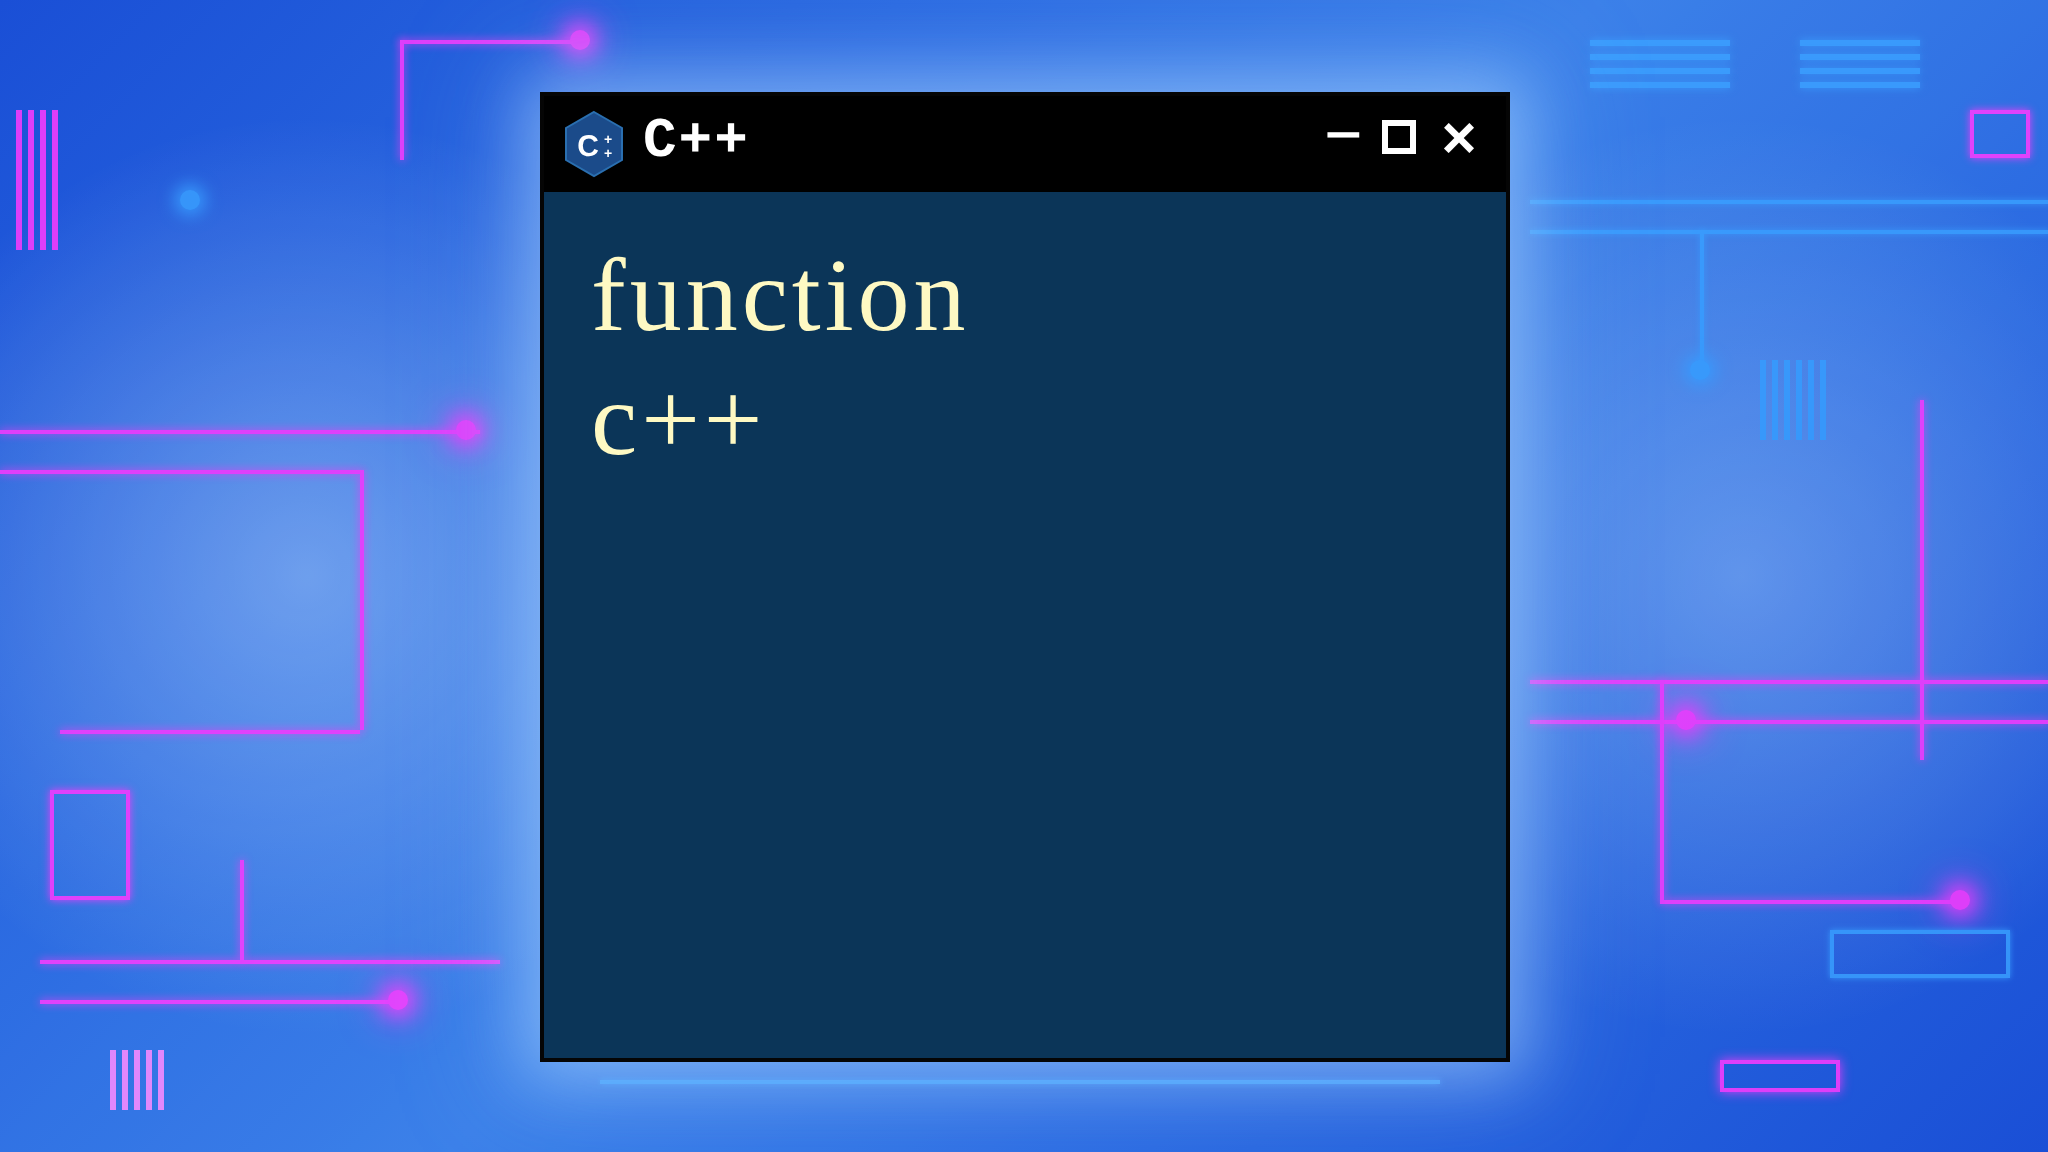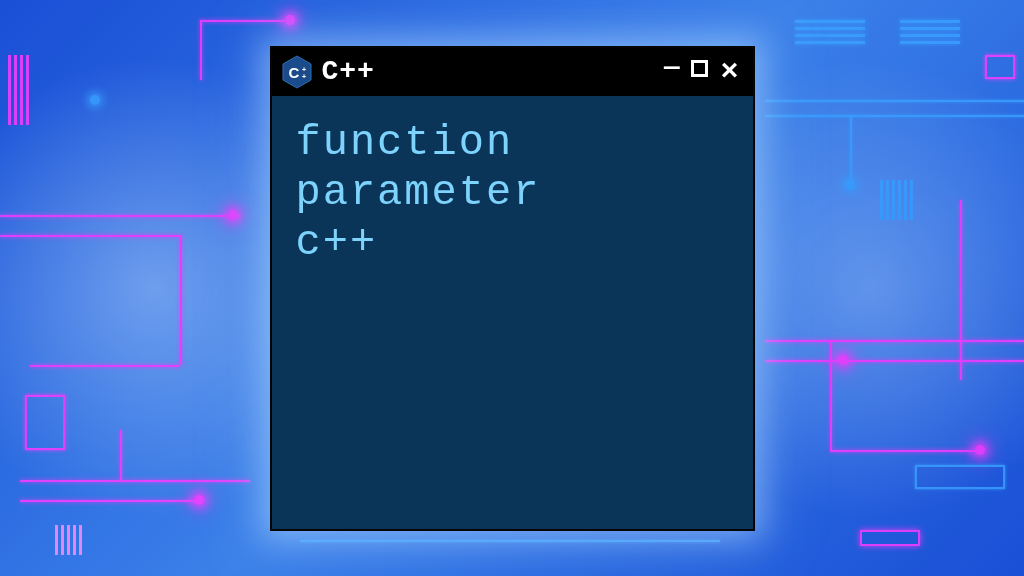--- a/index.html
+++ b/index.html
@@ -132,23 +132,23 @@
       cursor: pointer;
       font-weight: bold;
     }
     .ctrl.min { position:relative; top:-5px; }
     .ctrl.max { font-size:20px; position:relative; top:-3px; border:3px solid #fff; width:17px; height:17px; }
     .ctrl.close { font-size:30px; }
     
     .window-body {
       flex: 1;
       padding: 22px 24px;
-      color: #7dd3fc;
-      font-family: Liberation Mono, monospace;
-      font-size: 42px;
+      color: #fef9c3;
+      font-family: Liberation Serif, serif;
+      font-size: 52px;
       line-height: 1.2;
       letter-spacing: 2px;
     }
     .window-body div { white-space: nowrap; }
   </style>
 </head>
 <body>
 
 <div class="circuit-bg">
 
@@ -231,16 +231,15 @@
     </div>
     <div class="title-text">C++</div>
     <div class="window-controls">
       <span class="ctrl min">—</span>
       <span class="ctrl max"></span>
       <span class="ctrl close">×</span>
     </div>
   </div>
   <div class="window-body">
     <div>function</div>
-    <div>parameter</div>
     <div>c++</div>
   </div>
 </div>
 
 </body></html>

